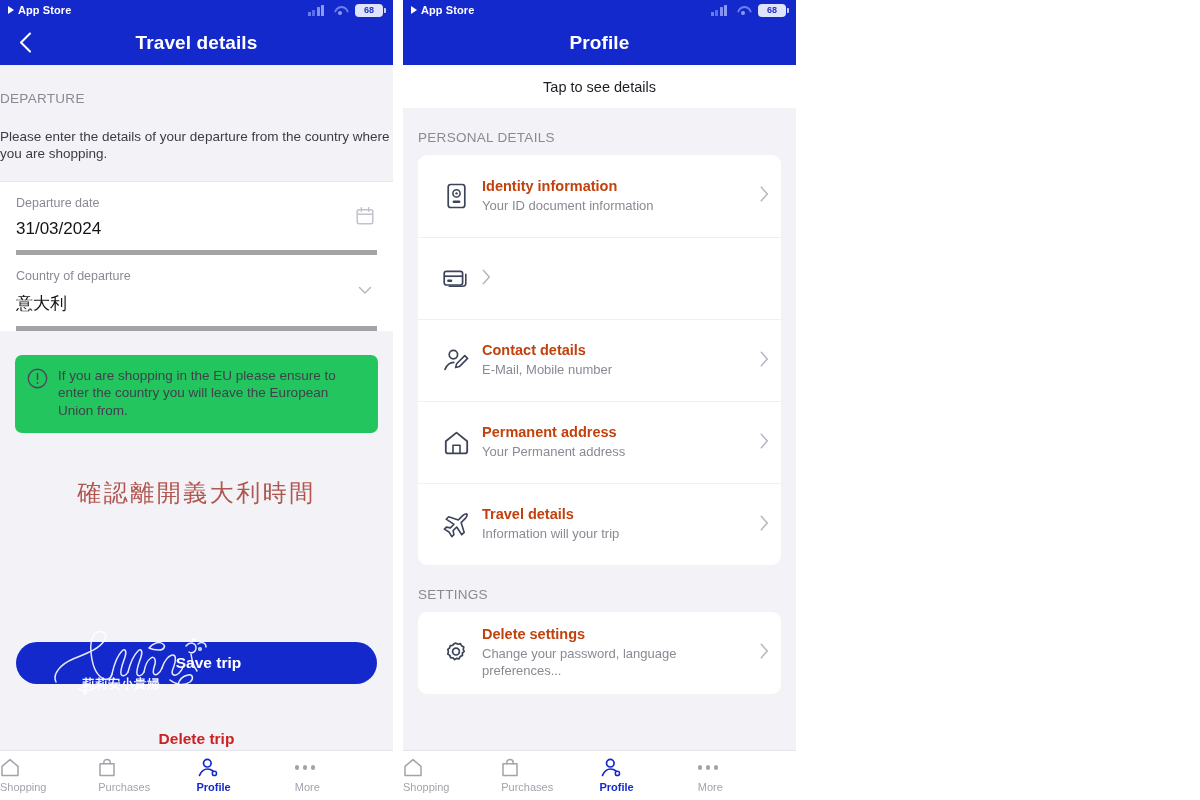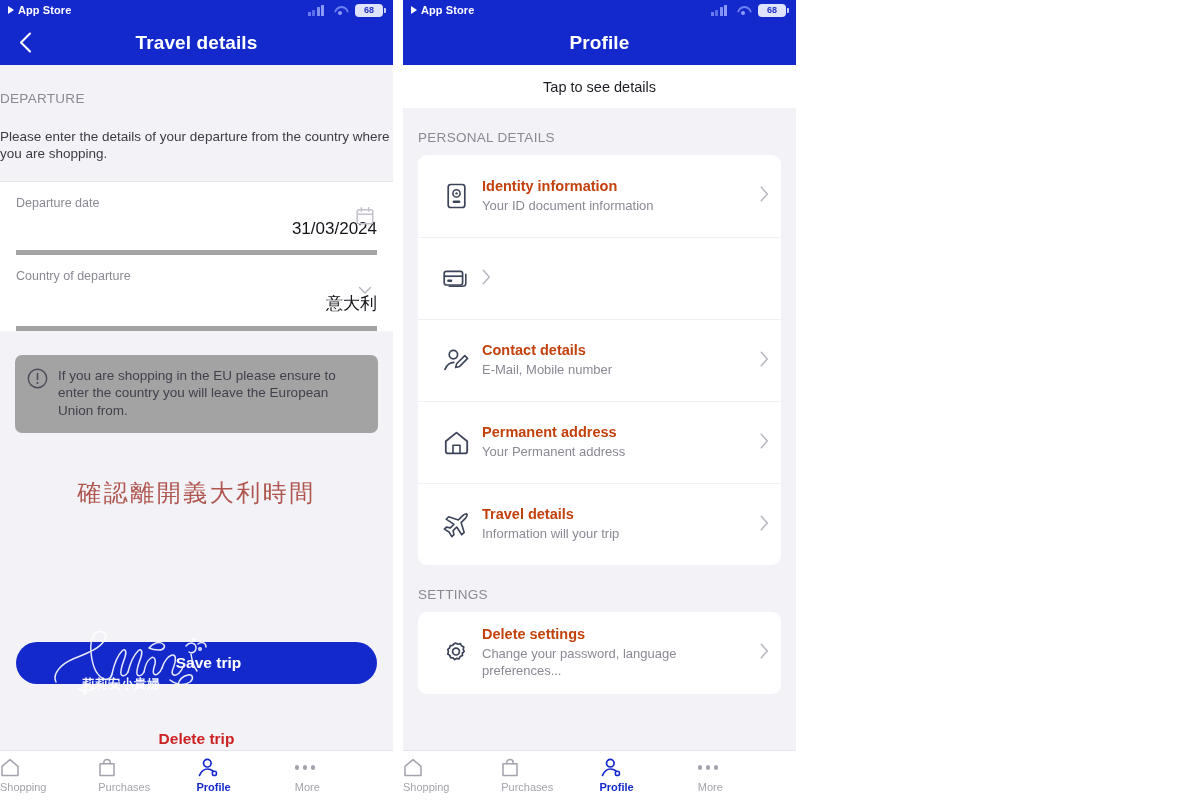--- a/index.html
+++ b/index.html
@@ -56,28 +56,28 @@
                letter-spacing:.1px; }
 
   
   .subhead { background:#f2f2f7; padding:26px 0 18px; }
   .subhead .sec-label { font-size:13.5px; color:#8a8a95; letter-spacing:.3px; }
   .subhead .sec-desc { margin-top:22px; font-size:13.5px; color:#3c3c46; line-height:1.28; }
 
   .fields { background:#fff; padding:0 16px; border-top:1px solid #e6e6ec;}
   .field { position:relative; padding:14px 0 11px; border-bottom:5px solid #a3a3a3; }
   .field .f-label { font-size:12.5px; color:#8a8a95; }
-  .field .f-value { margin-top:9px; font-size:17px; color:#14141a;text-align:right; }
+  .field .f-value { margin-top:9px; font-size:17px; color:#14141a; }
   .field .f-icon { position:absolute; right:2px; top:50%; transform:translateY(-50%);
                    width:20px; height:20px; }
   .field .f-icon svg { display:block; }
 
   .afterfields { background:#f2f2f7; height:100%; }
 
-  .infobox { margin:24px 15px 0; background:#a3a3a3; border-radius:7px;
+  .infobox { margin:24px 15px 0; background:#22c55e; border-radius:7px;
              padding:12px 27px 13px 12px; display:flex; gap:10px; }
   .infobox .ib-icon { flex:0 0 auto; margin-top:1px; }
   .infobox .ib-text { font-size:13.5px; line-height:1.33; color:#41414c; }
 
   .cjk-note { text-align:center; margin-top:44px; font-size:24px; color:#b0564f;
               letter-spacing:2.5px;
               font-family:"DejaVu Sans","Liberation Sans",sans-serif; }
 
   .save-wrap { position:absolute; left:0; right:0; bottom:116px; padding:0 16px; }
   .btn-save { position:relative; width:100%; height:42px; border-radius:21px;

